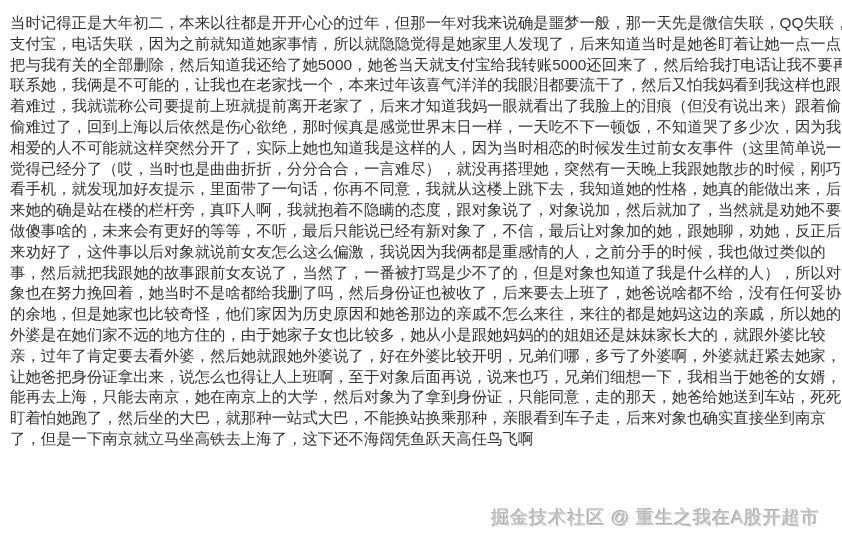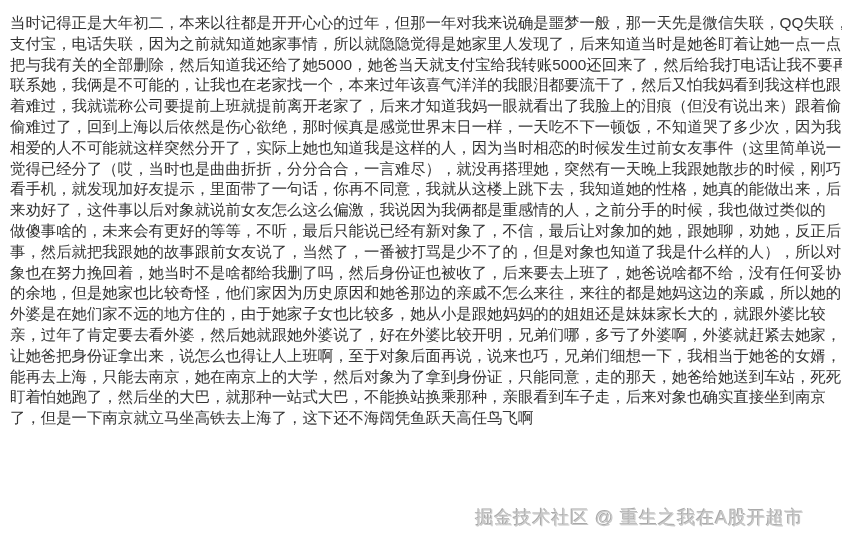--- a/index.html
+++ b/index.html
@@ -24,21 +24,21 @@
     line-height: 20.8px;
     letter-spacing: 0;
   }
   .article .line {
     white-space: nowrap;
     height: 20.8px;
   }
   .watermark {
     position: absolute;
     top: 505px;
-    right: 38px;
+    right: 22px;
     font-size: 18.5px;
     letter-spacing: 0.5px;
     color: #c8c8c8;
     text-shadow: -1px -1px 0 #a9a9a9, 1px 1px 1px #ffffff;
     white-space: nowrap;
     user-select: none;
   }
 </style>
 </head>
 <body>
@@ -46,22 +46,23 @@
 <div class="article">
     <div class="line">当时记得正是大年初二，本来以往都是开开心心的过年，但那一年对我来说确是噩梦一般，那一天先是微信失联，QQ失联，</div>
     <div class="line">支付宝，电话失联，因为之前就知道她家事情，所以就隐隐觉得是她家里人发现了，后来知道当时是她爸盯着让她一点一点</div>
     <div class="line">把与我有关的全部删除，然后知道我还给了她5000，她爸当天就支付宝给我转账5000还回来了，然后给我打电话让我不要再</div>
     <div class="line">联系她，我俩是不可能的，让我也在老家找一个，本来过年该喜气洋洋的我眼泪都要流干了，然后又怕我妈看到我这样也跟</div>
     <div class="line">着难过，我就谎称公司要提前上班就提前离开老家了，后来才知道我妈一眼就看出了我脸上的泪痕（但没有说出来）跟着偷</div>
     <div class="line">偷难过了，回到上海以后依然是伤心欲绝，那时候真是感觉世界末日一样，一天吃不下一顿饭，不知道哭了多少次，因为我</div>
     <div class="line">相爱的人不可能就这样突然分开了，实际上她也知道我是这样的人，因为当时相恋的时候发生过前女友事件（这里简单说一</div>
     <div class="line">觉得已经分了（哎，当时也是曲曲折折，分分合合，一言难尽），就没再搭理她，突然有一天晚上我跟她散步的时候，刚巧</div>
     <div class="line">看手机，就发现加好友提示，里面带了一句话，你再不同意，我就从这楼上跳下去，我知道她的性格，她真的能做出来，后</div>
+    <div class="line">来她的确是站在楼的栏杆旁，真吓人啊，我就抱着不隐瞒的态度，跟对象说了，对象说加，然后就加了，当然就是劝她不要</div>
+    <div class="line">做傻事啥的，未来会有更好的等等，不听，最后只能说已经有新对象了，不信，最后让对象加的她，跟她聊，劝她，反正后</div>
     <div class="line">来劝好了，这件事以后对象就说前女友怎么这么偏激，我说因为我俩都是重感情的人，之前分手的时候，我也做过类似的</div>
-    <div class="line">做傻事啥的，未来会有更好的等等，不听，最后只能说已经有新对象了，不信，最后让对象加的她，跟她聊，劝她，反正后</div>
     <div class="line">事，然后就把我跟她的故事跟前女友说了，当然了，一番被打骂是少不了的，但是对象也知道了我是什么样的人），所以对</div>
     <div class="line">象也在努力挽回着，她当时不是啥都给我删了吗，然后身份证也被收了，后来要去上班了，她爸说啥都不给，没有任何妥协</div>
     <div class="line">的余地，但是她家也比较奇怪，他们家因为历史原因和她爸那边的亲戚不怎么来往，来往的都是她妈这边的亲戚，所以她的</div>
     <div class="line">外婆是在她们家不远的地方住的，由于她家子女也比较多，她从小是跟她妈妈的的姐姐还是妹妹家长大的，就跟外婆比较</div>
     <div class="line">亲，过年了肯定要去看外婆，然后她就跟她外婆说了，好在外婆比较开明，兄弟们哪，多亏了外婆啊，外婆就赶紧去她家，</div>
     <div class="line">让她爸把身份证拿出来，说怎么也得让人上班啊，至于对象后面再说，说来也巧，兄弟们细想一下，我相当于她爸的女婿，</div>
     <div class="line">能再去上海，只能去南京，她在南京上的大学，然后对象为了拿到身份证，只能同意，走的那天，她爸给她送到车站，死死</div>
     <div class="line">盯着怕她跑了，然后坐的大巴，就那种一站式大巴，不能换站换乘那种，亲眼看到车子走，后来对象也确实直接坐到南京</div>
     <div class="line">了，但是一下南京就立马坐高铁去上海了，这下还不海阔凭鱼跃天高任鸟飞啊</div>
   </div>

